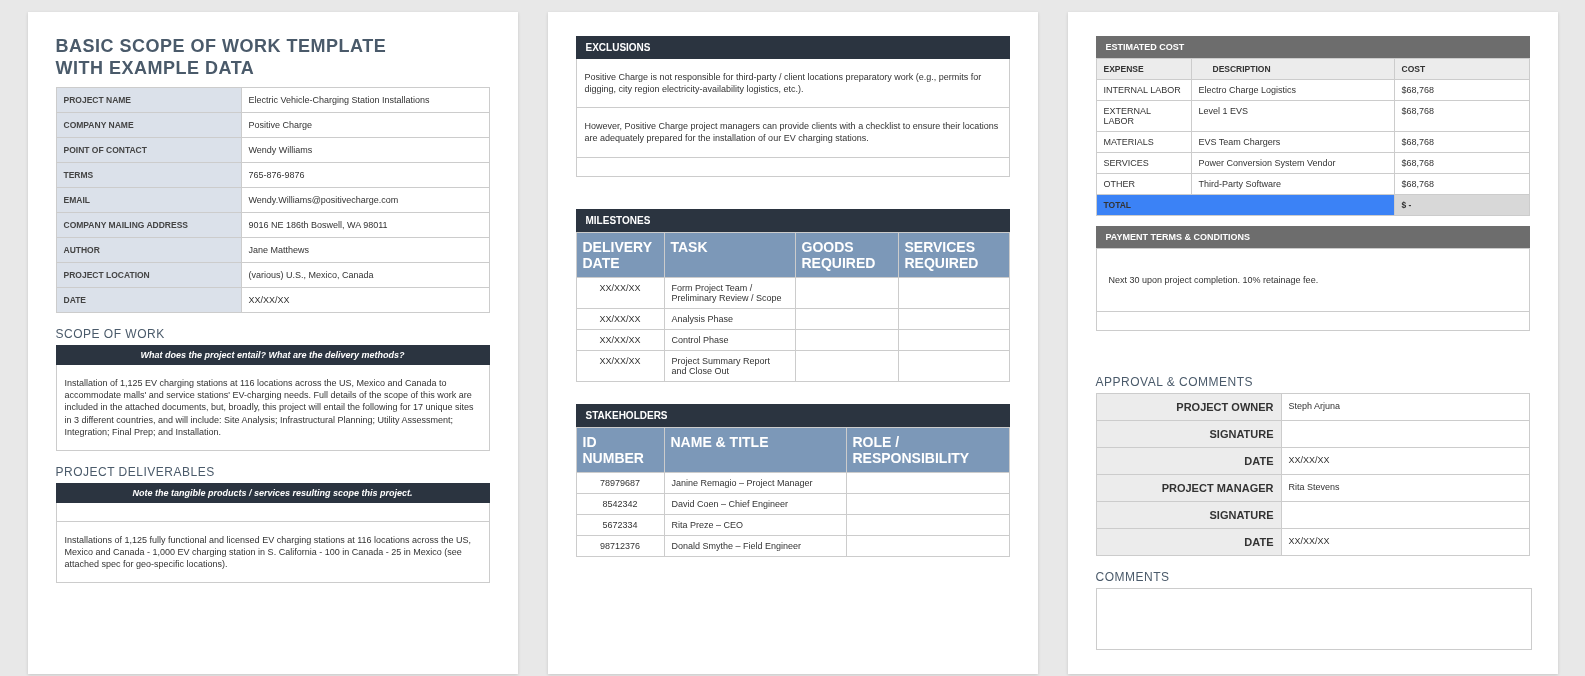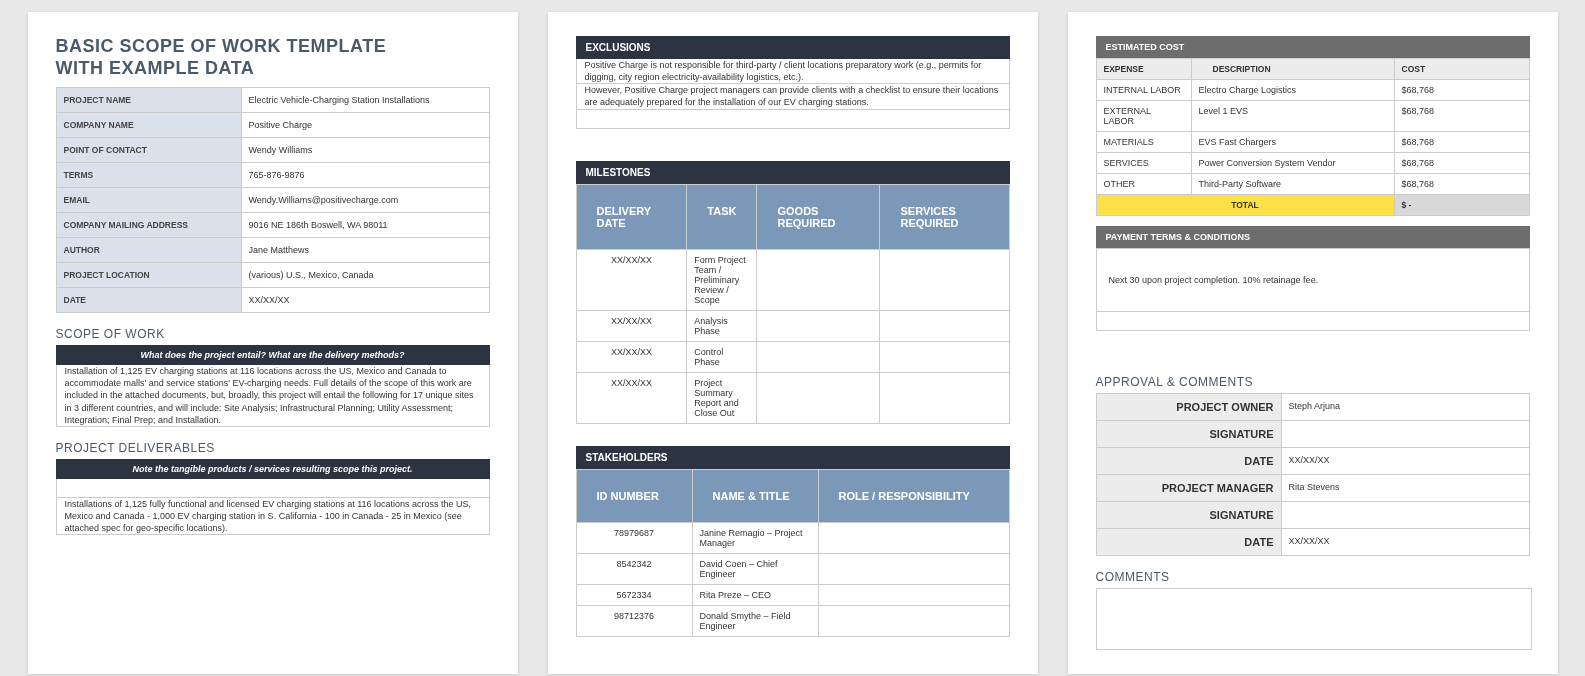--- a/index.html
+++ b/index.html
@@ -81,45 +81,45 @@
     font-style: italic;
     text-align: center;
     padding: 5px 10px;
     font-size: 9px;
     font-weight: 700;
   }
   .blue-th {
     background: #7c98b8;
     color: #fff;
     font-weight: 700;
-    font-size: 11px;
-    padding: 20px;
+    font-size: 14px;
+    padding: 6px;
   }
   .body-text {
     border: 1px solid #ccc;
     border-top: none;
-    padding: 0 8px;
+    padding: 12px 8px;
     font-size: 9px;
     line-height: 1.35;
   }
   .empty-row {
     border: 1px solid #ccc;
     border-top: none;
     height: 18px;
   }
   .grey-sub {
     background: #ececec;
     font-weight: 700;
     font-size: 8.5px;
   }
   .tot-row td {
-    background: #fde047;
+    background: #3b82f6;
     font-weight: 700;
     color: #333;
-    text-align: center;
+    text-align: left;
     font-size: 8.5px;
   }
   .tot-row td.tot-val {
     background: #d8d8d8;
     text-align: left;
   }
   .center { text-align: center; }
   .approval td.label {
     background: #ececec;
     text-align: right;
@@ -297,21 +297,21 @@
               <td>Electro Charge Logistics</td>
               <td>$68,768</td>
             </tr>
         <tr>
               <td>EXTERNAL LABOR</td>
               <td>Level 1 EVS</td>
               <td>$68,768</td>
             </tr>
         <tr>
               <td>MATERIALS</td>
-              <td>EVS Fast Chargers</td>
+              <td>EVS Team Chargers</td>
               <td>$68,768</td>
             </tr>
         <tr>
               <td>SERVICES</td>
               <td>Power Conversion System Vendor</td>
               <td>$68,768</td>
             </tr>
         <tr>
               <td>OTHER</td>
               <td>Third-Party Software</td>

